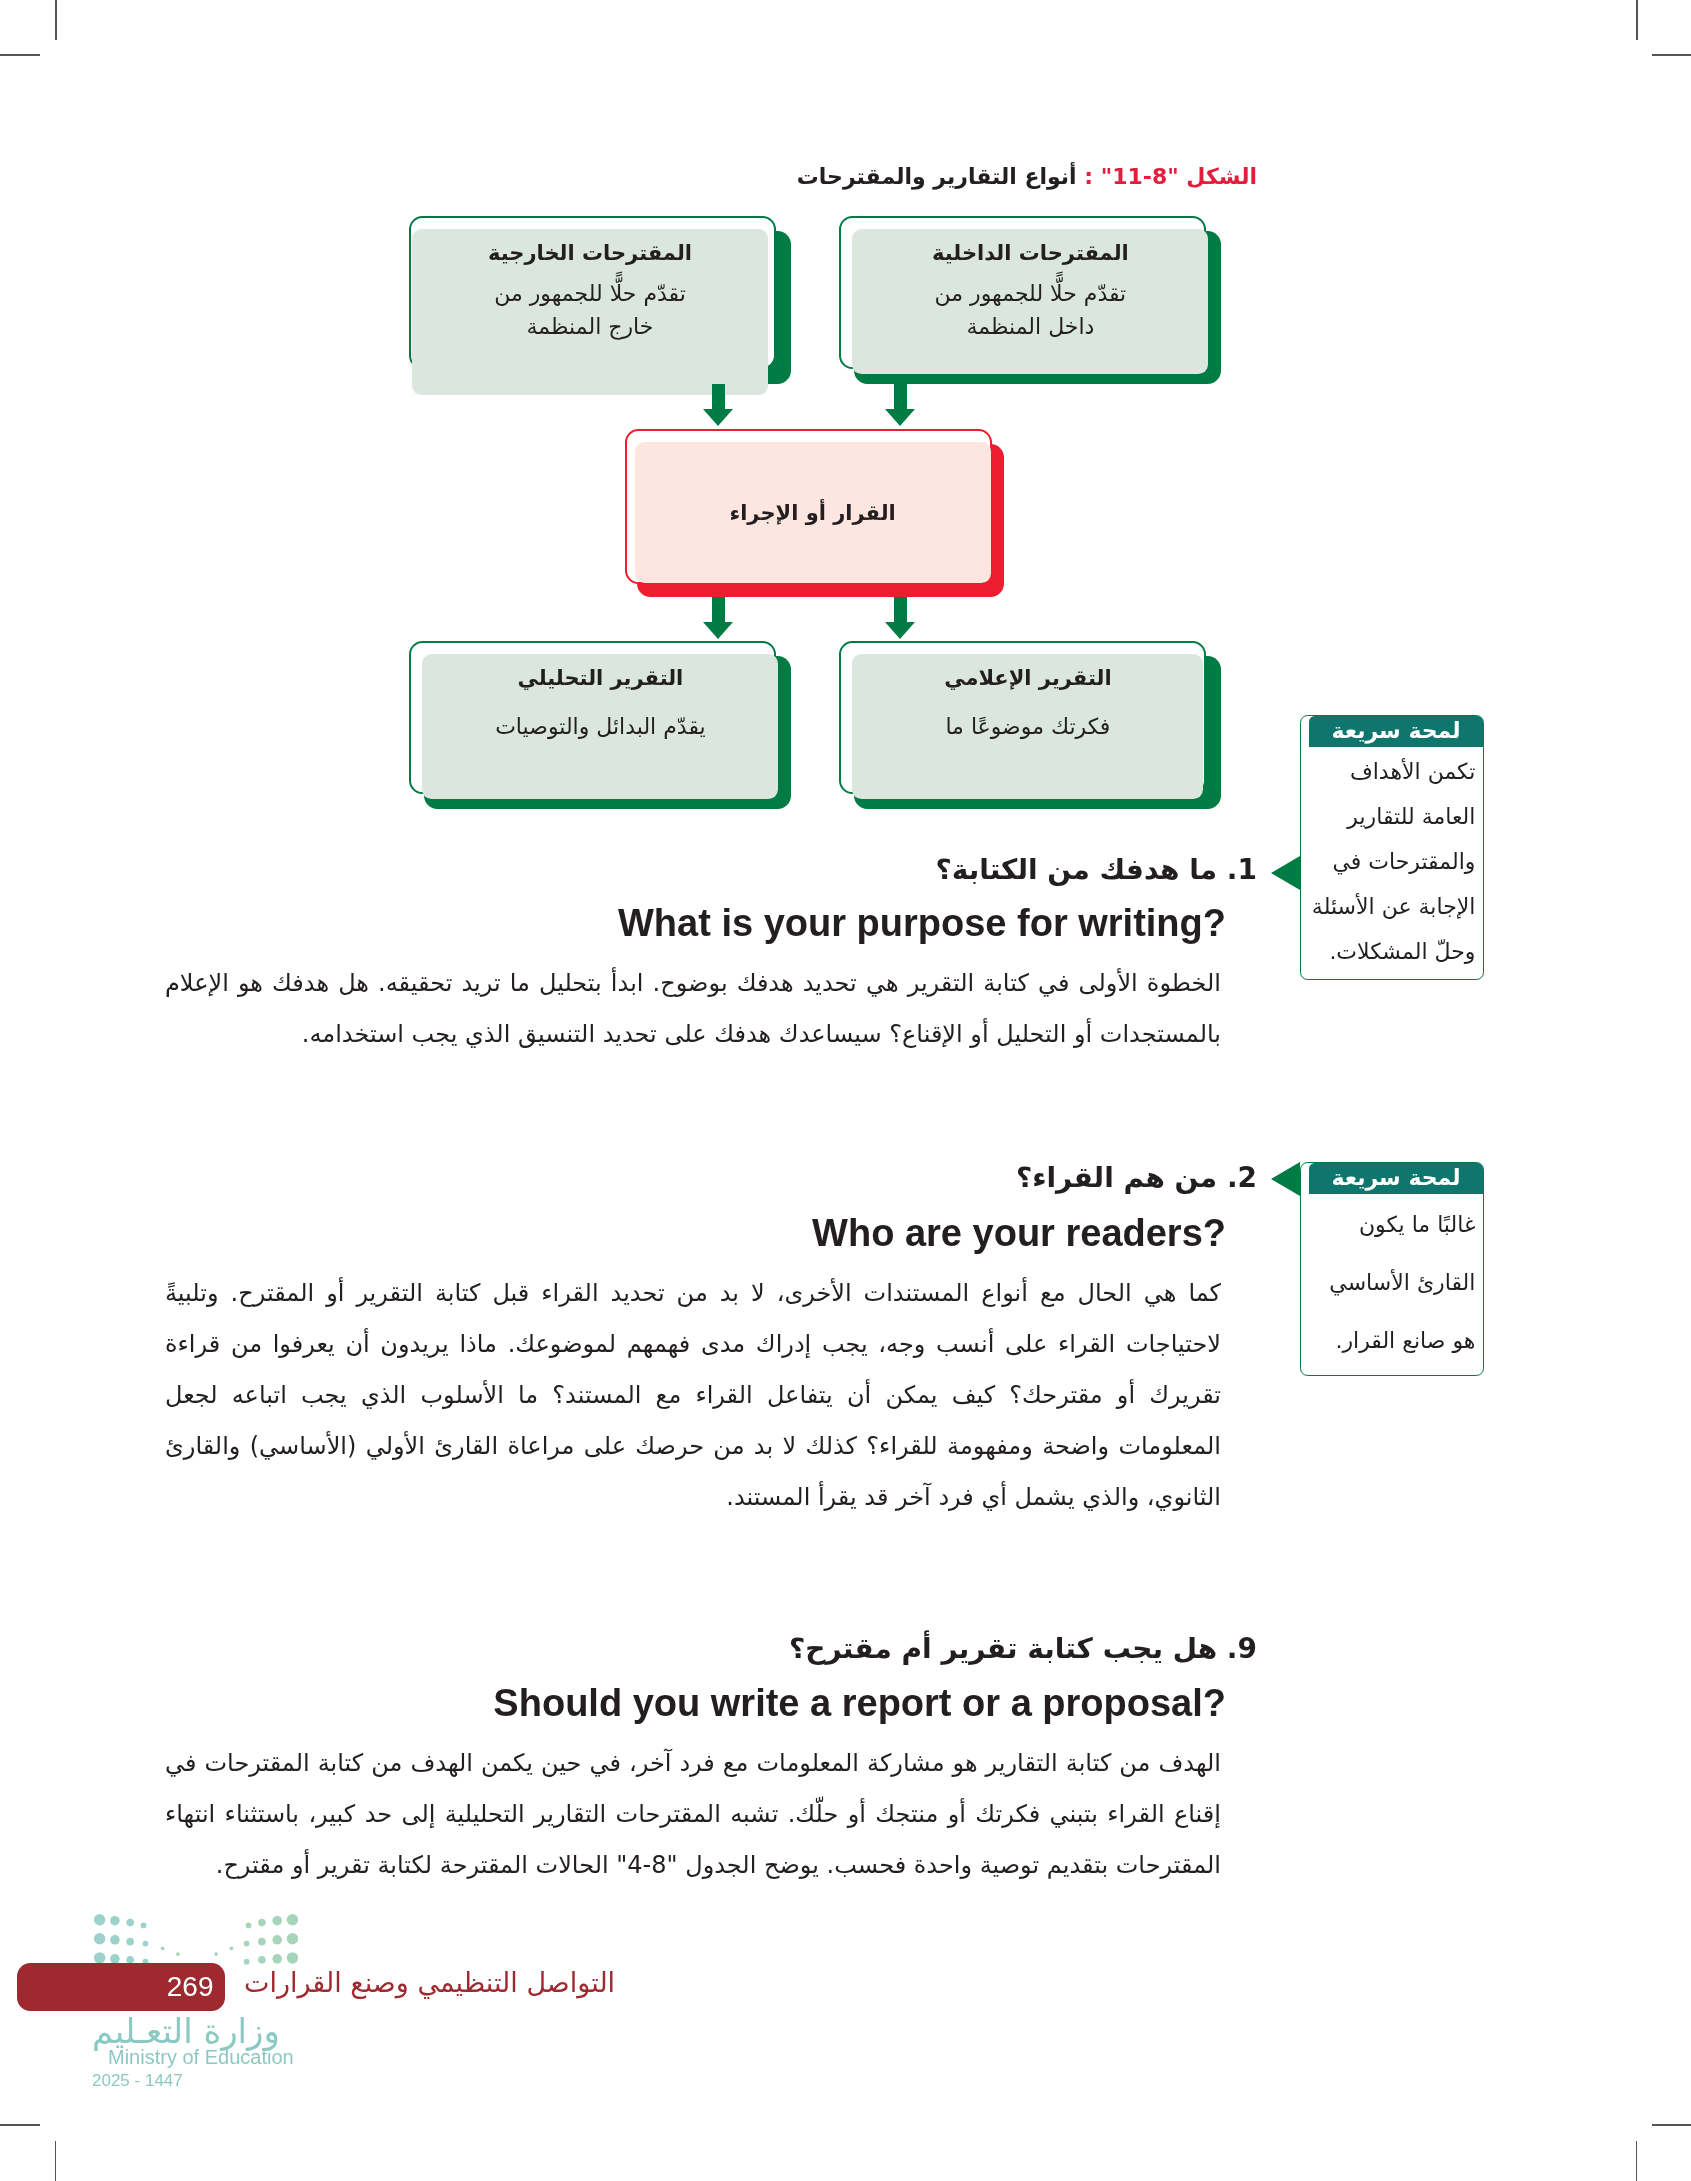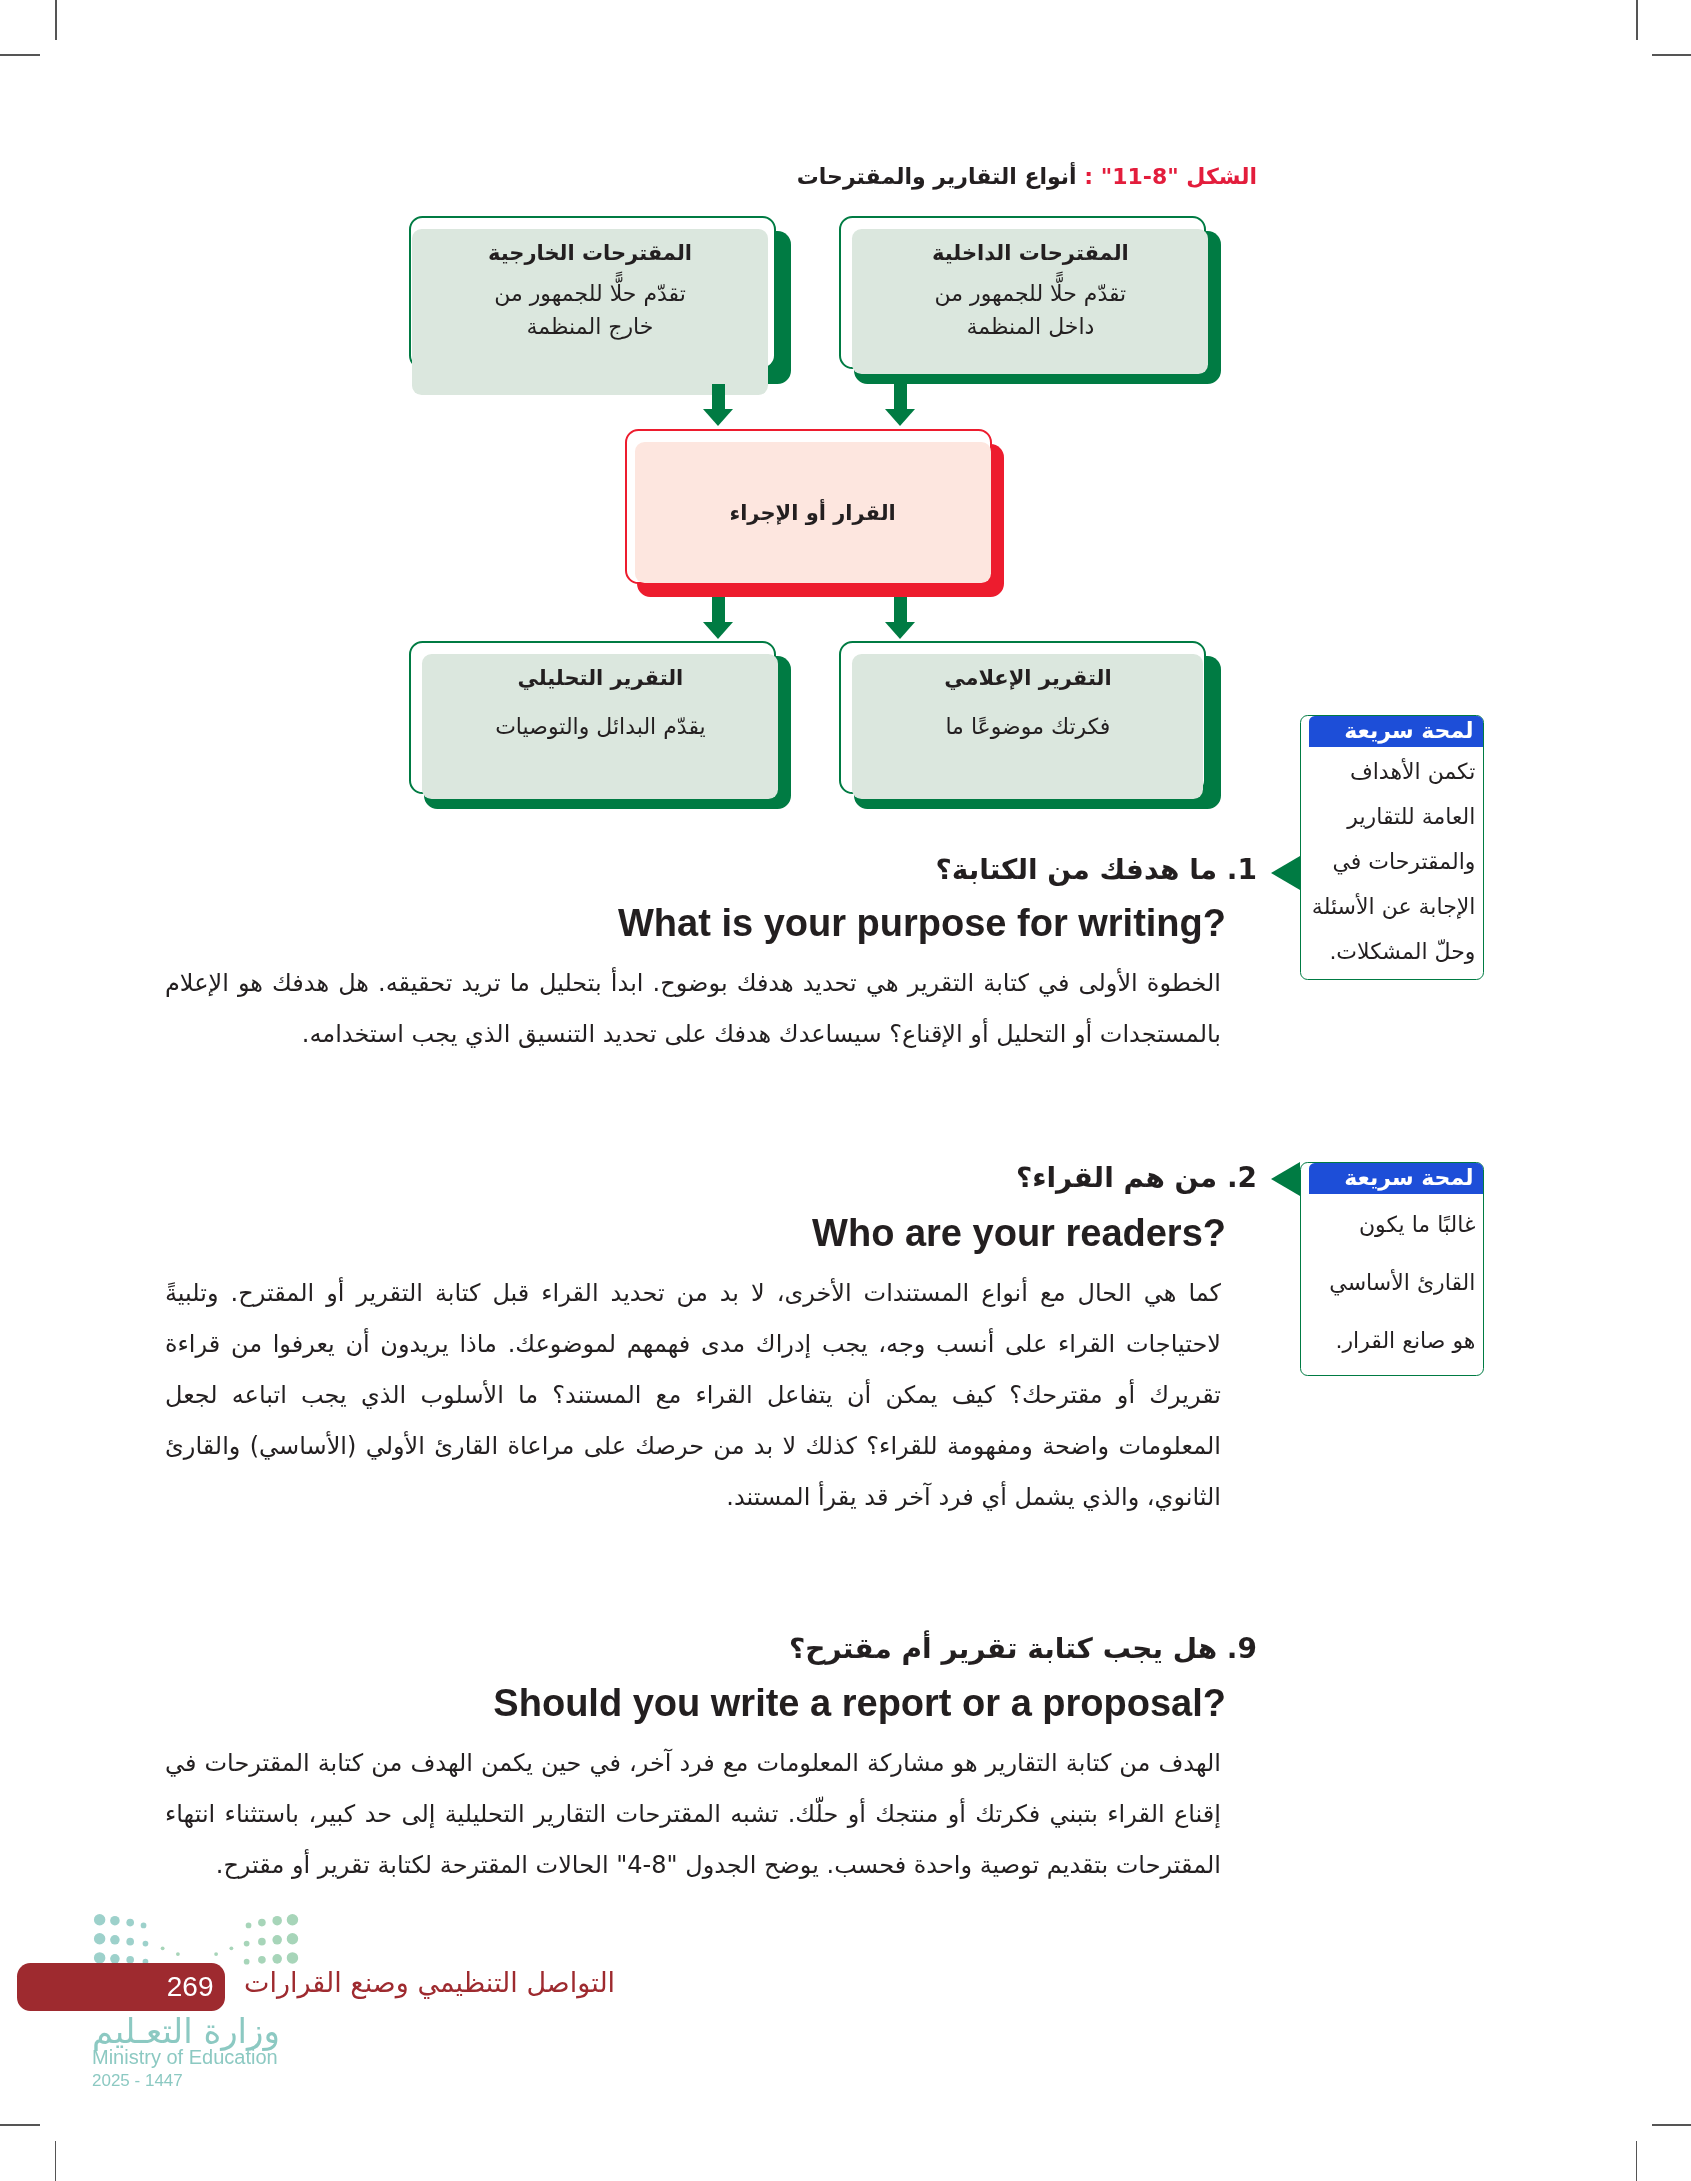--- a/index.html
+++ b/index.html
@@ -28,42 +28,42 @@
   .box-title { font-weight:bold; font-size:21px; margin-top:11.5px; }
   .box-desc { font-size:22px; line-height:32.5px; }
 
   .arrow { position:absolute; width:13.4px; background:#007b43; }
   .arrow::after { content:""; position:absolute; left:-8.6px; bottom:-13.4px;
                   border-left:15.3px solid transparent; border-right:15.3px solid transparent;
                   border-top:17px solid #007b43; }
 
   
   .tip { position:absolute; border:1.9px solid #007b43; border-radius:7.6px; background:#fff; direction:rtl; }
-  .tip-head { background:#1d4ed8; color:#fff; font-weight:bold; font-size:22px;
-              padding:1.9px 9.6px 3.8px 9.6px; border-radius:5.7px 5.7px 0 0; text-align:right;margin-left:8px; }
+  .tip-head { background:#0f766e; color:#fff; font-weight:bold; font-size:22px;
+              padding:1.9px 9.6px 3.8px 9.6px; border-radius:5.7px 5.7px 0 0; text-align:center;margin-left:8px; }
   .tip-body { font-size:22px; line-height:45px; padding:1.9px 7.6px 5.7px 5.7px; text-align:right; }
   .tip-pointer { position:absolute; width:0; height:0;
                  border-top:17px solid transparent; border-bottom:17px solid transparent;
                  border-right:29px solid #007b43; }
 
   
   .q-ar { position:absolute; direction:rtl; font-size:28px; font-weight:bold; white-space:nowrap; }
   .q-en { position:absolute; font-family:"Liberation Sans", sans-serif; font-size:38px; white-space:nowrap; text-align:right;font-weight:bold; }
   .para { position:absolute; direction:rtl; text-align:justify; text-align-last:right;
           font-size:24px; line-height:51px; width:1056px; right:471px; }
 
   
   .page-pill { position:absolute; left:17px; top:1963px; width:208px; height:48px;
                background:#9e2a2f; border-radius:13.4px; color:#fff; font-family:"Liberation Sans", sans-serif;
                font-size:28px; text-align:right; padding-right:11.5px; box-sizing:border-box; line-height:48px; }
   .footer-title { position:absolute; left:244px; top:1967px; direction:rtl; color:#9e2a2f;
                   font-size:27px; white-space:nowrap; }
   .logo-dots { position:absolute; left:92px; top:1912px; width:210px; height:67px; }
   .logo-ar { position:absolute; left:92px; top:2011px; color:#8cc9c2; font-size:34px; direction:rtl; }
-  .logo-en { position:absolute; left:92px; top:2046px; color:#8cc9c2; font-size:20px;
+  .logo-en { position:absolute; left:108px; top:2046px; color:#8cc9c2; font-size:20px;
              font-family:"Liberation Sans", sans-serif; }
   .logo-year { position:absolute; left:92px; top:2071px; color:#8cc9c2; font-size:17px;
                font-family:"Liberation Sans", sans-serif; }
 </style>
 </head>
 <body>
 
 <div class="crop" style="left:55px;top:0;width:1.9px;height:40px;"></div>
 <div class="crop" style="left:0;top:54px;width:40px;height:1.9px;"></div>
 <div class="crop" style="left:1636px;top:0;width:1.9px;height:40px;"></div>

